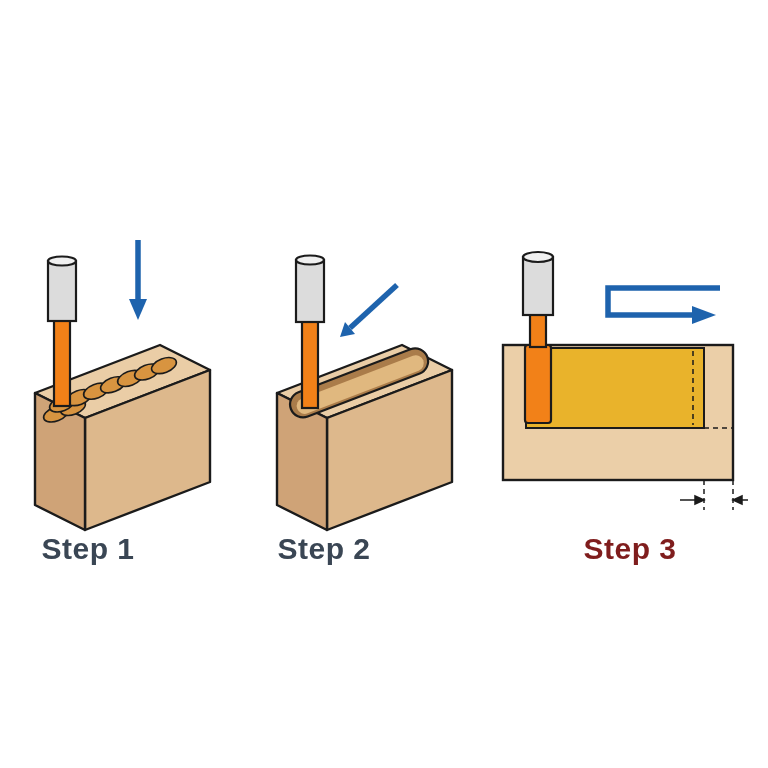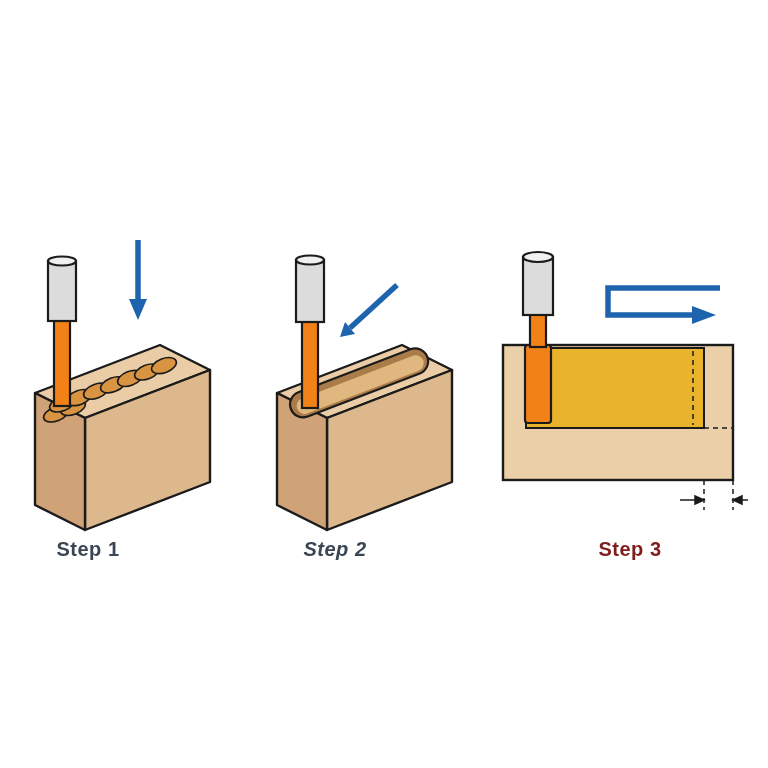--- a/index.html
+++ b/index.html
@@ -6,25 +6,25 @@
   body{
     width:768px;height:768px;position:relative;background:#ffffff;
     font-family:"Liberation Sans", sans-serif;overflow:hidden;
   }
   .panel{position:absolute;top:215px;width:230px;height:320px;}
   #panel-1{left:10px;}
   #panel-2{left:252px;}
   #panel-3{left:488px;width:260px;}
   .step-label{
     position:absolute;top:533px;height:32px;width:140px;
-    font-size:20px;font-weight:700;text-align:center;line-height:32px;
+    font-size:30px;font-weight:700;text-align:center;line-height:32px;
     letter-spacing:0.5px;
   }
   #label-1{left:18px;}
-  #label-2{left:265px;font-style:italic;}
+  #label-2{left:254px;}
   #label-3{left:560px;}
   svg{display:block;}
 </style>
 </head>
 <body>
 
 <div class="panel" id="panel-1">
   <svg width="230" height="320" viewBox="0 0 230 320">
 
     <g stroke="#1b1b1b" stroke-width="2.4" stroke-linejoin="round">

